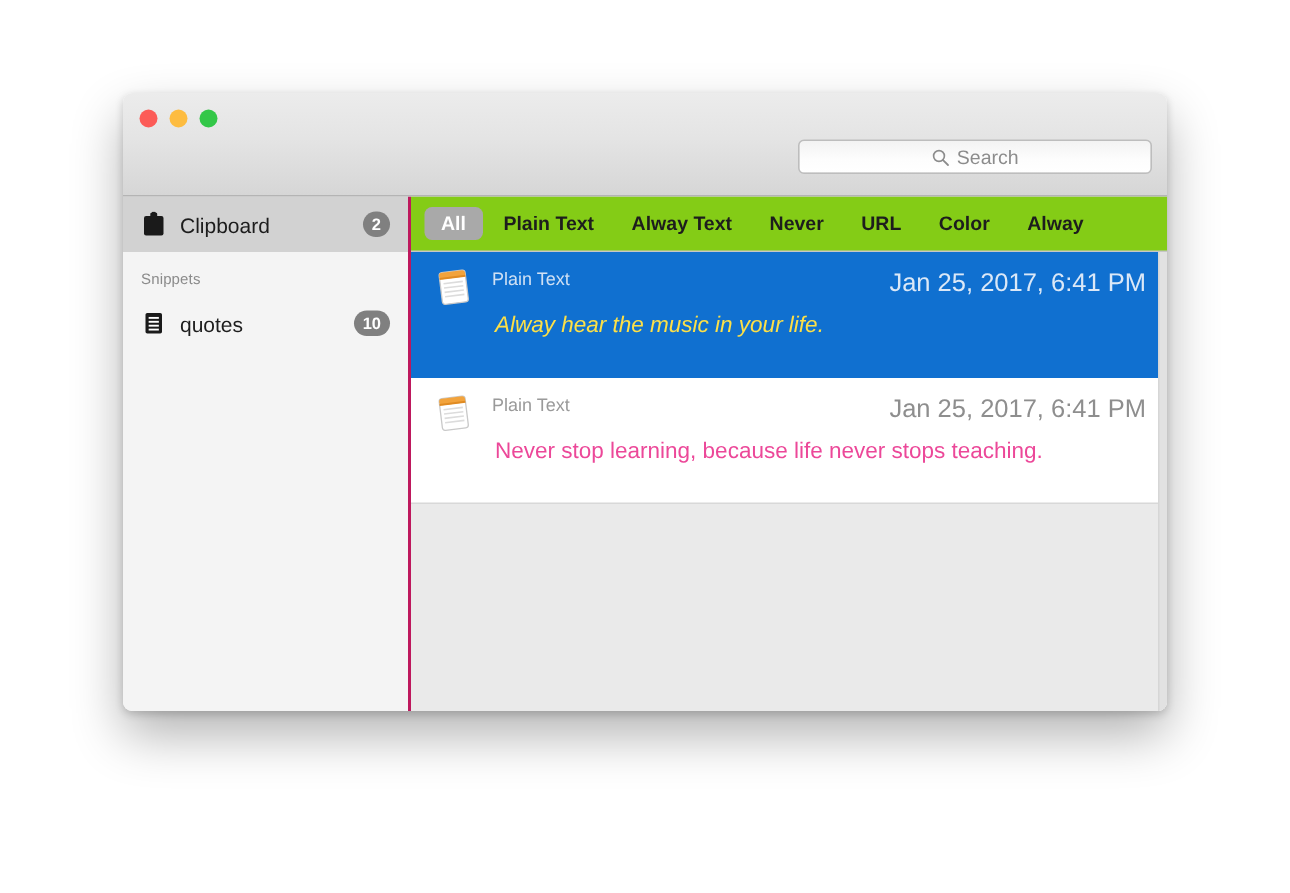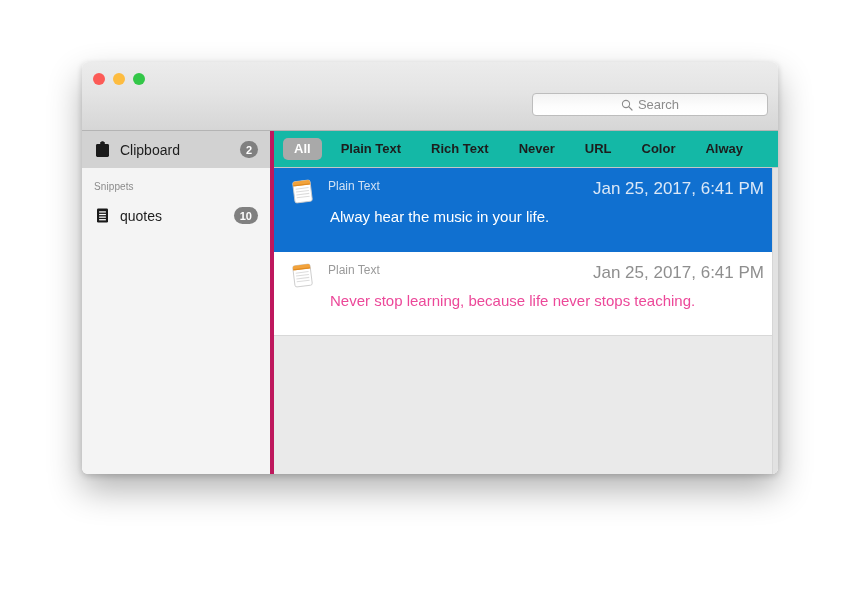--- a/index.html
+++ b/index.html
@@ -101,21 +101,21 @@
     flex: 1 1 auto;
     display: flex;
     min-height: 0;
   }
 
   
   .sidebar {
     width: 192px;
     flex: 0 0 192px;
     background: #f4f4f4;
-    border-right: 4px solid #be185d;
+    border-right: 2px solid #be185d;
     box-sizing: border-box;
     display: flex;
     flex-direction: column;
   }
 
   .side-row {
     height: 37px;
     display: flex;
     align-items: center;
     padding: 0 12px 0 12px;
@@ -167,27 +167,27 @@
     flex: 1 1 auto;
     min-width: 0;
     background: #eaeaea;
     display: flex;
     flex-direction: column;
   }
 
   .tabbar {
     height: 37px;
     flex: 0 0 37px;
-    background: #14b8a6;
+    background: #84cc16;
     border-bottom: 1px solid #c6c6c6;
     display: flex;
     align-items: center;
     padding-left: 9px;
     box-sizing: border-box;
-    gap: 8px;
+    gap: 3px;
   }
   .tab {
     font-size: 13px;
     font-weight: bold;
     color: #1d1d1d;
     padding: 3px 11px;
     border-radius: 5px;
     line-height: 1.25;
     white-space: nowrap;
     cursor: default;
@@ -241,21 +241,21 @@
   .row-text {
     margin-top: 9px;
     padding-left: 43px;
     font-size: 15px;
     color: #ec4899;
     line-height: 1.25;
     white-space: nowrap;
     overflow: hidden;
     text-overflow: ellipsis;
   }
-  .row.selected .row-text { color: #ffffff; }
+  .row.selected .row-text { color: #fde047; font-style: italic; }
 
   .row-icon {
     position: absolute;
     left: 14px;
     top: 9px;
     width: 29px;
     height: 29px;
     display: block;
   }
 
@@ -325,21 +325,21 @@
           <span class="badge">10</span>
         </div>
 
       </div>
 
       <div class="content">
 
         <div class="tabbar">
           <div class="tab active">All</div>
           <div class="tab">Plain Text</div>
-          <div class="tab">Rich Text</div>
+          <div class="tab">Alway Text</div>
           <div class="tab">Never</div>
           <div class="tab">URL</div>
           <div class="tab">Color</div>
           <div class="tab">Alway</div>
         </div>
 
         <div class="list">
 
           <div class="row selected">
             <svg class="row-icon" viewBox="0 0 30 30" xmlns="http://www.w3.org/2000/svg">

